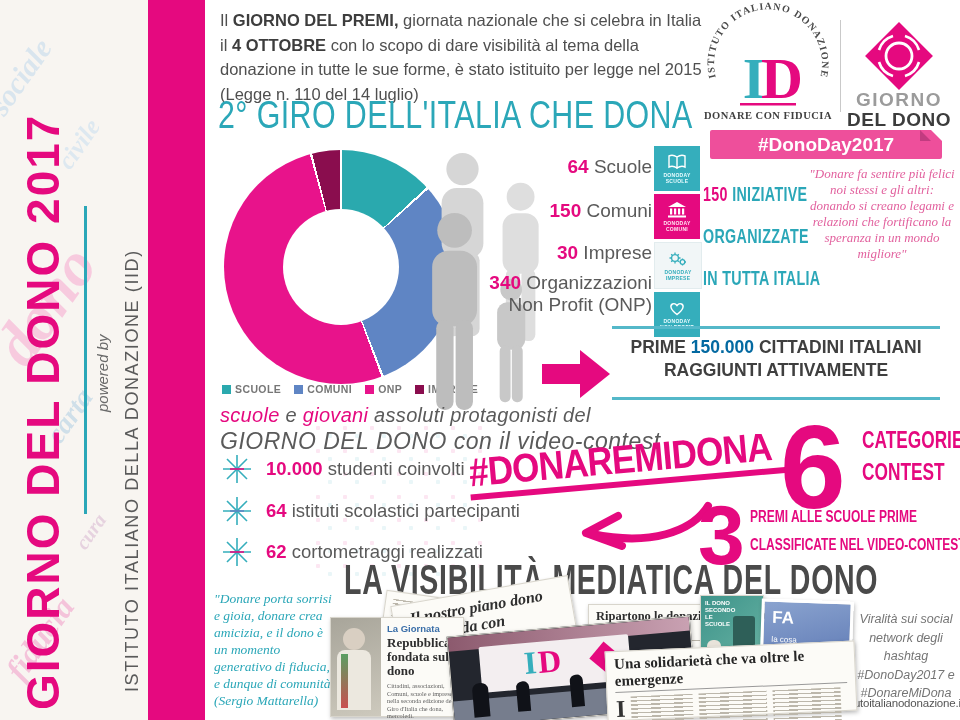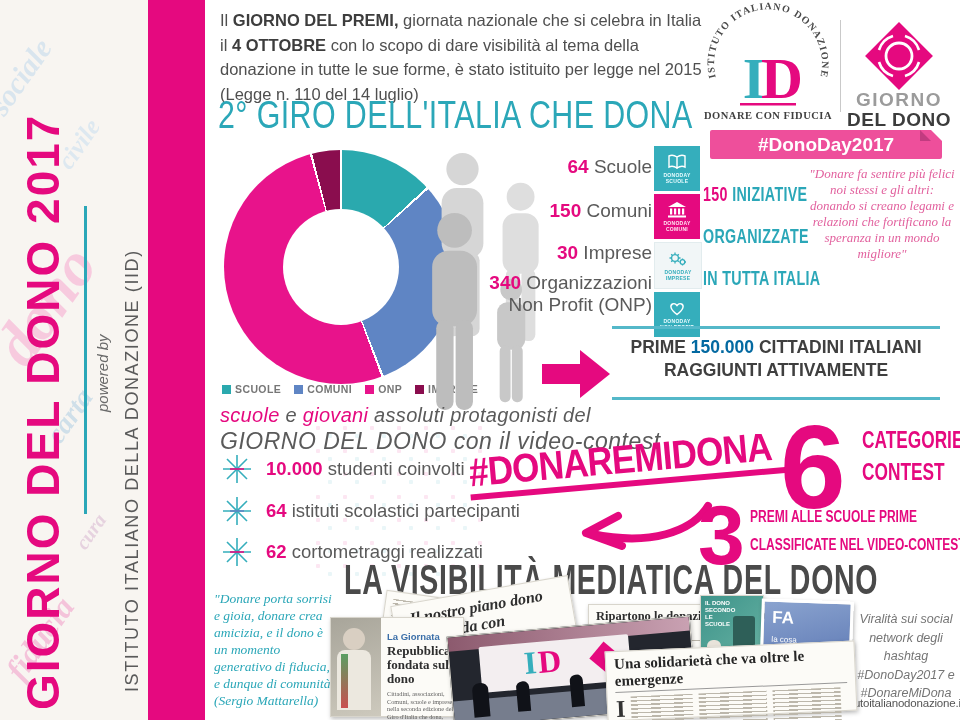--- a/index.html
+++ b/index.html
@@ -314,21 +314,21 @@
       <div class="ftext" style="width:58px;height:58px;"></div>
       <div class="ftext" style="width:58px;height:58px;"></div>
     </div>
   </div>
   <div class="clip" style="left:330px;top:617px;width:132px;height:98px;z-index:3;display:flex;">
     <div style="width:50px;background:linear-gradient(160deg,#a8a59a,#cdc9bd);position:relative;">
       <div style="position:absolute;left:12px;top:10px;width:22px;height:22px;border-radius:50%;background:#d9cfc2;"></div>
       <div style="position:absolute;left:6px;top:32px;width:34px;height:60px;border-radius:8px 8px 0 0;background:#ece8df;"></div>
       <div style="position:absolute;left:10px;top:36px;width:7px;height:54px;background:linear-gradient(#5a9e62,#c94f4f);"></div>
     </div>
-    <div style="flex:1;padding:5px 6px;margin-top:8px;">
+    <div style="flex:1;padding:5px 6px;">
       <div style="font-size:9.5px;font-weight:700;color:#3a6ea8;">La Giornata</div>
       <div class="serif" style="font-size:13px;font-weight:700;color:#2e2e2e;line-height:14px;margin-top:2px;">Repubblica fondata sul dono</div>
       <div class="serif" style="font-size:6.3px;color:#5e5e5e;line-height:7.5px;margin-top:4px;">Cittadini, associazioni, Comuni, scuole e imprese nella seconda edizione del Giro d'Italia che dona, mercoledì.</div>
     </div>
   </div>
   <div class="clip" style="left:450px;top:626px;width:242px;height:90px;transform:rotate(-5deg);z-index:4;background:#23262e;overflow:hidden;">
     <div style="position:absolute;left:0;top:0;right:0;height:14px;background:linear-gradient(90deg,#8c5a6e,#c9a1b2);"></div>
     <div style="position:absolute;left:30px;top:12px;width:150px;height:46px;background:#f3eef0;border-radius:2px;">
       <span class="serif" style="position:absolute;left:44px;top:2px;font-size:32px;font-weight:700;color:#35aebc;">I</span>
       <span class="serif" style="position:absolute;left:58px;top:2px;font-size:32px;font-weight:700;color:#e5097f;">D</span>

